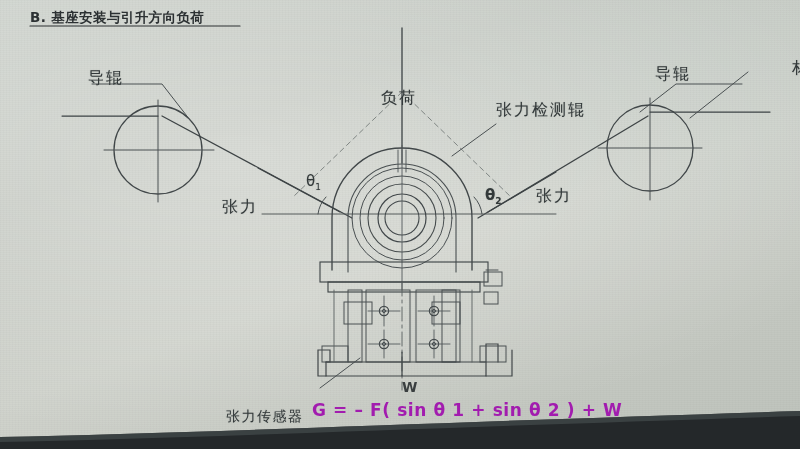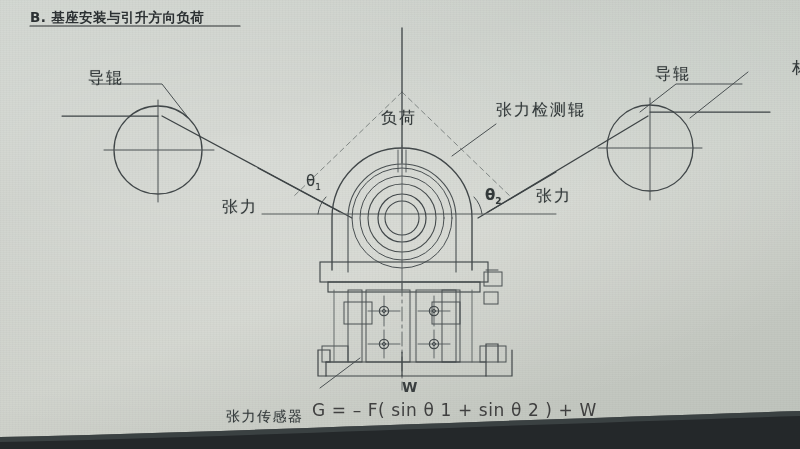--- a/index.html
+++ b/index.html
@@ -64,22 +64,22 @@
   }
   .cjk { font-size: 16px; letter-spacing: 2px; }
   .cjk-sm { font-size: 14px; letter-spacing: 1.5px; margin-top: 27px; }
   .theta { font-size: 15px; font-family: "DejaVu Sans", sans-serif; }
   .theta sub { font-size: 9px; }
   #formula {
     position: absolute;
     left: 312px;
     top: 400px;
     font-size: 17px;
-    font-weight: normal;
-    color: #404040;
+    font-weight: bold;
+    color: #a21caf;
     letter-spacing: 0.6px;
   }
   #w-label {
     position: absolute;
     left: 402px;
     top: 379px;
     font-size: 14px;
     font-weight: bold;
     color: #3a3f40;
   }
@@ -245,21 +245,21 @@
   </svg>
 
   <div id="title">B. 基座安装与引升方向负荷</div>
 
   <div class="lbl cjk" style="left:88px; top:68px;">导辊</div>
 
   <div class="lbl cjk" style="left:655px; top:64px;">导辊</div>
 
   <div class="lbl cjk" style="left:792px; top:58px;text-align:right;">材料</div>
 
-  <div class="lbl cjk" style="left:381px; top:108px;">负荷</div>
+  <div class="lbl cjk" style="left:381px; top:88px;">负荷</div>
 
   <div class="lbl cjk" style="left:496px; top:100px;text-align:right;">张力检测辊</div>
 
   <div class="lbl cjk" style="left:222px; top:197px;">张力</div>
 
   <div class="lbl cjk" style="left:536px; top:186px;">张力</div>
 
   <div class="lbl theta" style="left:306px; top:172px;">
     <span>θ</span><sub>1</sub>
   </div>

